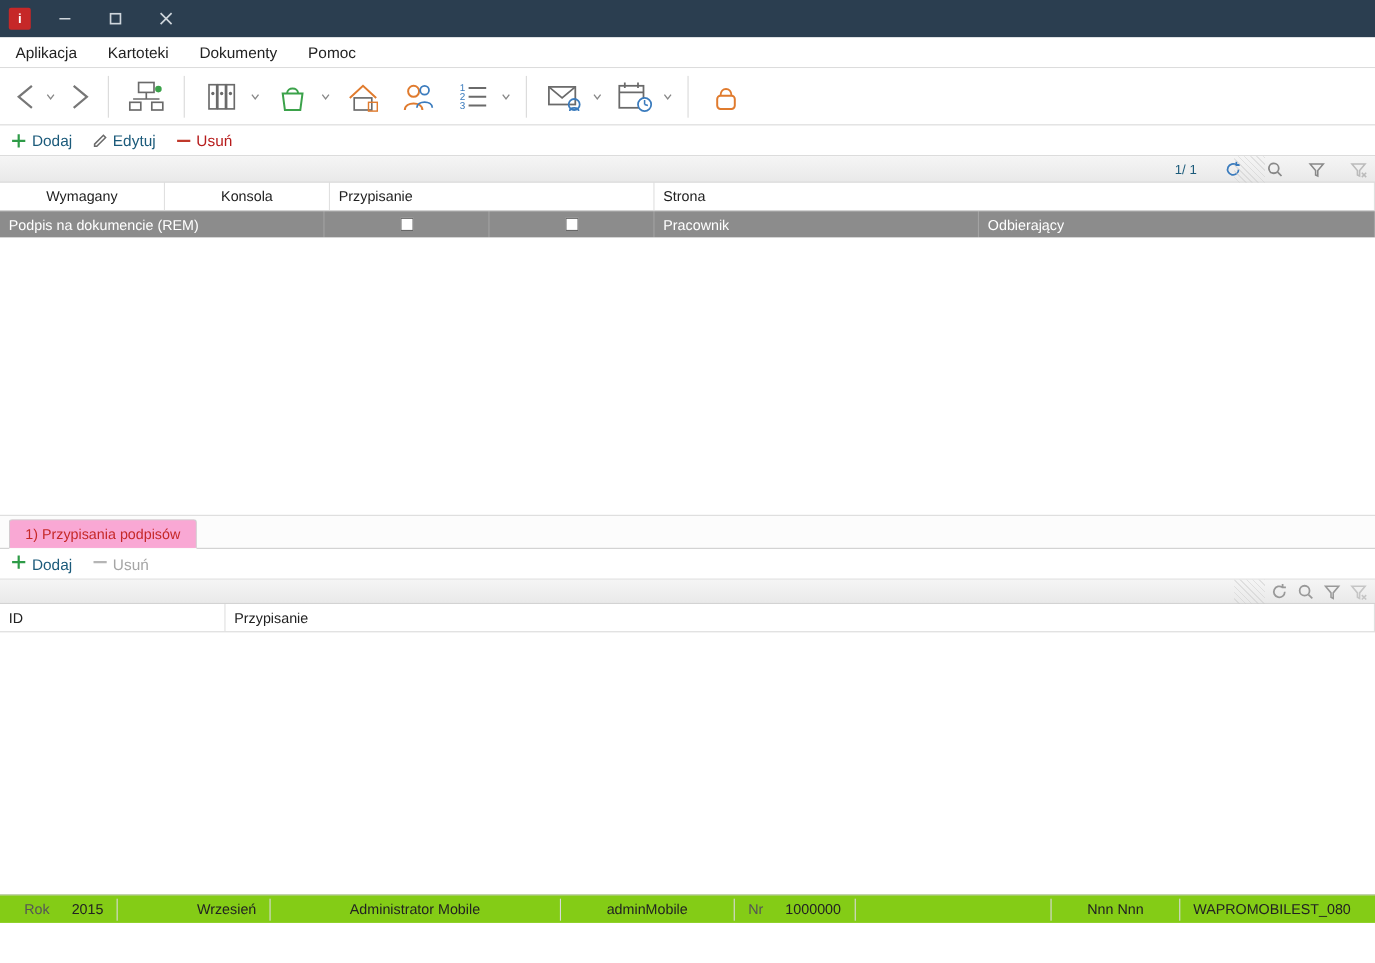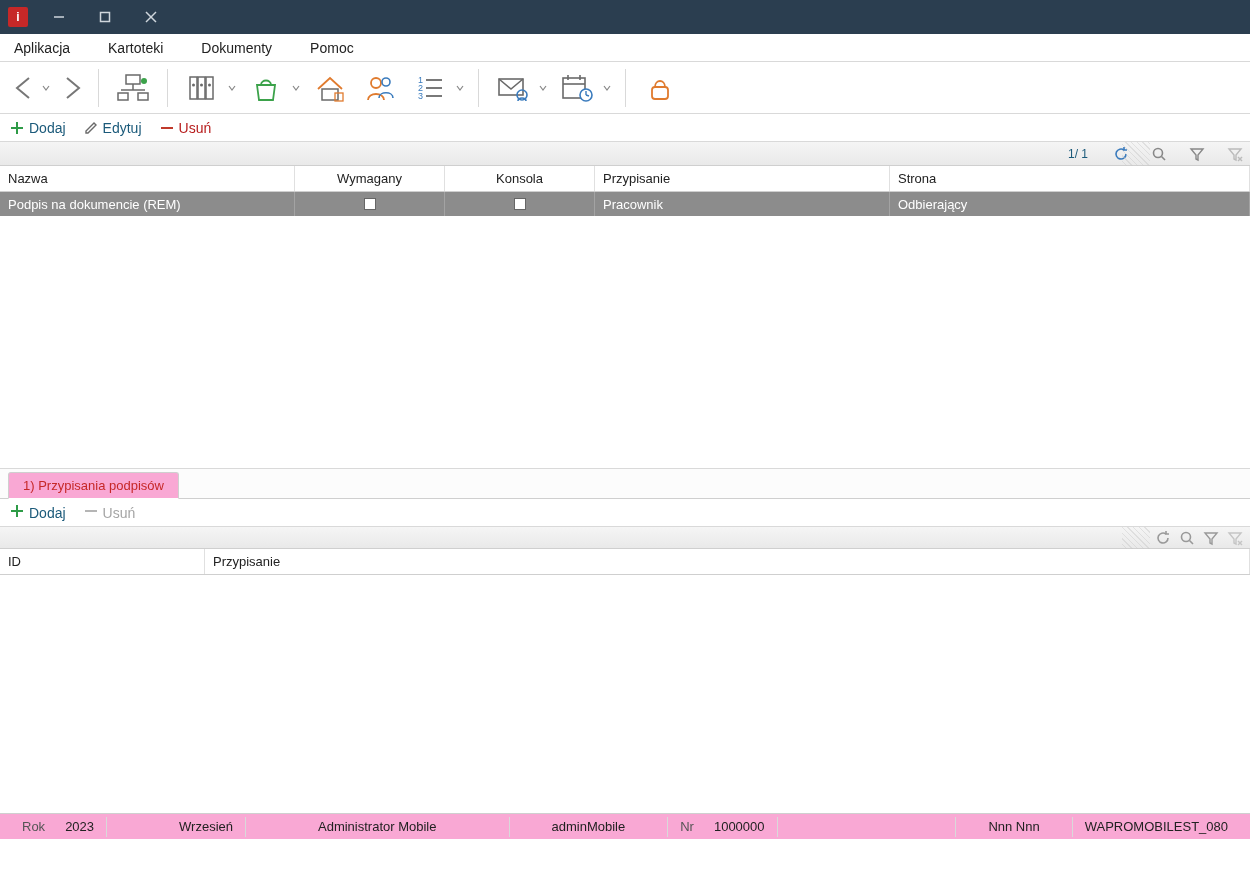--- a/index.html
+++ b/index.html
@@ -6,21 +6,21 @@
   body { background: #fff; width: 1250px; height: 875px; overflow: hidden; font-size: 13px; color: #222; }
 
   
   .titlebar { height: 34px; background: #2b3e50; color: #e0e4e8; display: flex; align-items: center; padding: 0 0 0 8px; }
   .titlebar .app-icon { width: 20px; height: 20px; background: #c62828; color: #fff; font-weight: bold; display: flex; align-items: center; justify-content: center; border-radius: 2px; margin-right: 8px; font-size: 12px; }
   .titlebar .title-text { flex: 1; font-size: 13px; color: #d8dde2; }
   .titlebar .win-btn { width: 46px; height: 34px; display: flex; align-items: center; justify-content: center; color: #cfd6dc; }
   .titlebar .win-btn svg { stroke: #cfd6dc; }
 
   
-  .menubar { height: 28px; display: flex; align-items: center; padding: 0 10px; border-bottom: 1px solid #d9d9d9; gap: 30px; background: #fff; }
+  .menubar { height: 28px; display: flex; align-items: center; padding: 0 10px; border-bottom: 1px solid #d9d9d9; gap: 20px; background: #fff; }
   .menubar .menu-item { font-size: 14px; color: #222; padding: 3px 4px; }
 
   
   .toolbar { height: 52px; display: flex; align-items: center; padding: 0 10px; border-bottom: 1px solid #d9d9d9; gap: 6px; background: #fff; }
   .toolbar .sep { width: 1px; height: 38px; background: #d9d9d9; margin: 0 6px; }
   .toolbar .tbtn { width: 44px; height: 40px; display: flex; align-items: center; justify-content: center; }
   .toolbar .tbtn.narrow { width: 28px; }
   .toolbar .dd { width: 12px; display: flex; align-items: center; justify-content: center; margin-left: -4px; }
   .toolbar svg { display: block; }
   .toolbar .arrow { stroke: #777; fill: none; stroke-width: 2; }
@@ -77,21 +77,21 @@
     opacity: .45; }
 
   .colrow2 { height: 26px; display: flex; border-bottom: 1px solid #cfcfcf; background: #fff; }
   .col2 { border-right: 1px solid #e0e0e0; padding: 4px 8px; font-size: 13px; color: #222; display: flex; align-items: center; }
   .col2.c-id { width: 205px; }
   .col2.c-przyp { flex: 1; }
 
   .grid-body-bot { height: 238px; background: #fff; }
 
   
-  .statusbar { height: 26px; border-top: 1px solid #cfcfcf; display: flex; align-items: center; padding: 0 10px; font-size: 13px; color: #333; background: #f9a8d4; }
+  .statusbar { height: 26px; border-top: 1px solid #cfcfcf; display: flex; align-items: center; padding: 0 10px; font-size: 13px; color: #333; background: #84cc16; }
   .statusbar .seg { border-right: 1px solid #d9d9d9; padding: 0 12px; height: 20px; display: flex; align-items: center; }
   .statusbar .seg:last-child { border-right: none; }
   .statusbar .lbl { color: #555; margin-right: 20px; }
   .statusbar .val { color: #222; }
   .statusbar .seg.wide { flex: 0 0 auto; }
 
   .flex-sp { flex: 1; }
 </style>
 </head>
 <body>
@@ -297,21 +297,20 @@
   <span class="strip-icon">
     <svg width="16" height="16">
         <path d="M2 3 L14 3 L9 9 L9 14 L7 13 L7 9 Z" fill="none" stroke="#bbb" stroke-width="1.4"></path>
         <line x1="11" y1="11" x2="15" y2="15" stroke="#bbb" stroke-width="1.4"></line>
         <line x1="15" y1="11" x2="11" y2="15" stroke="#bbb" stroke-width="1.4"></line>
       </svg>
   </span>
 </div>
 
 <div class="colrow">
-  <div class="col c-nazwa">Nazwa</div>
   <div class="col c-wymagany">Wymagany</div>
   <div class="col c-aktywny">Konsola</div>
   <div class="col c-przypisanie">Przypisanie</div>
   <div class="col c-strona">Strona</div>
 </div>
 
 <div class="datarow">
   <div class="cell c-nazwa">Podpis na dokumencie (REM)</div>
   <div class="cell c-wymagany">
       <div class="chk"></div>
@@ -380,21 +379,21 @@
 <div class="colrow2">
   <div class="col2 c-id">ID</div>
   <div class="col2 c-przyp">Przypisanie</div>
 </div>
 
 <div class="grid-body-bot"></div>
 
 <div class="statusbar">
   <div class="seg wide">
     <span class="lbl">Rok</span>
-    <span class="val">2023</span>
+    <span class="val">2015</span>
   </div>
   <div class="seg wide">
     <span class="val" style="margin-left:60px">Wrzesień</span>
   </div>
   <div class="seg wide">
     <span class="val" style="margin:0 60px">Administrator Mobile</span>
   </div>
   <div class="seg wide">
     <span class="val" style="margin:0 30px">adminMobile</span>
   </div>

